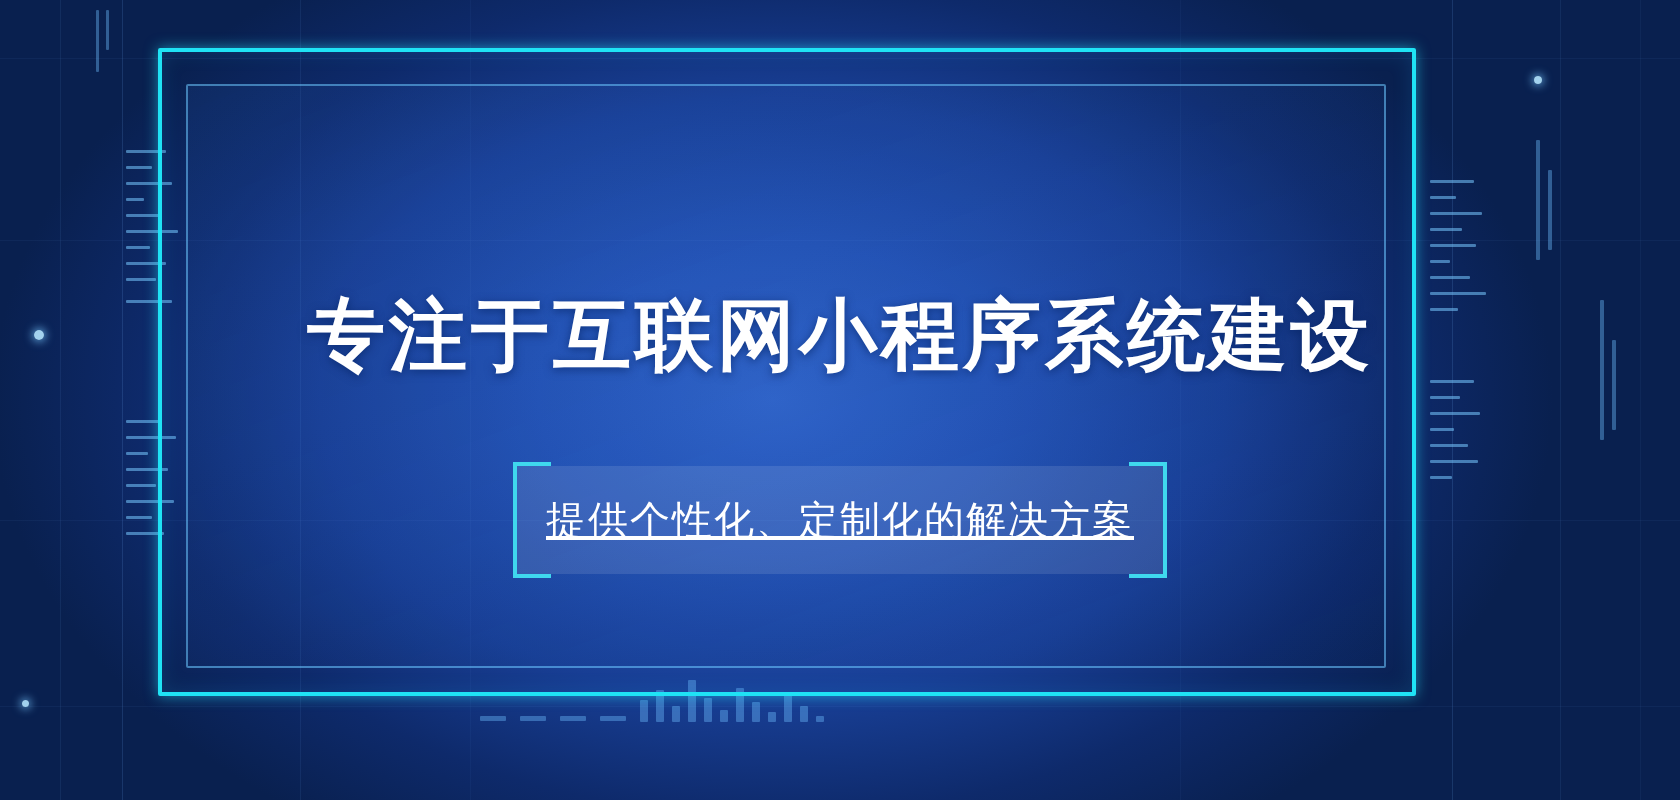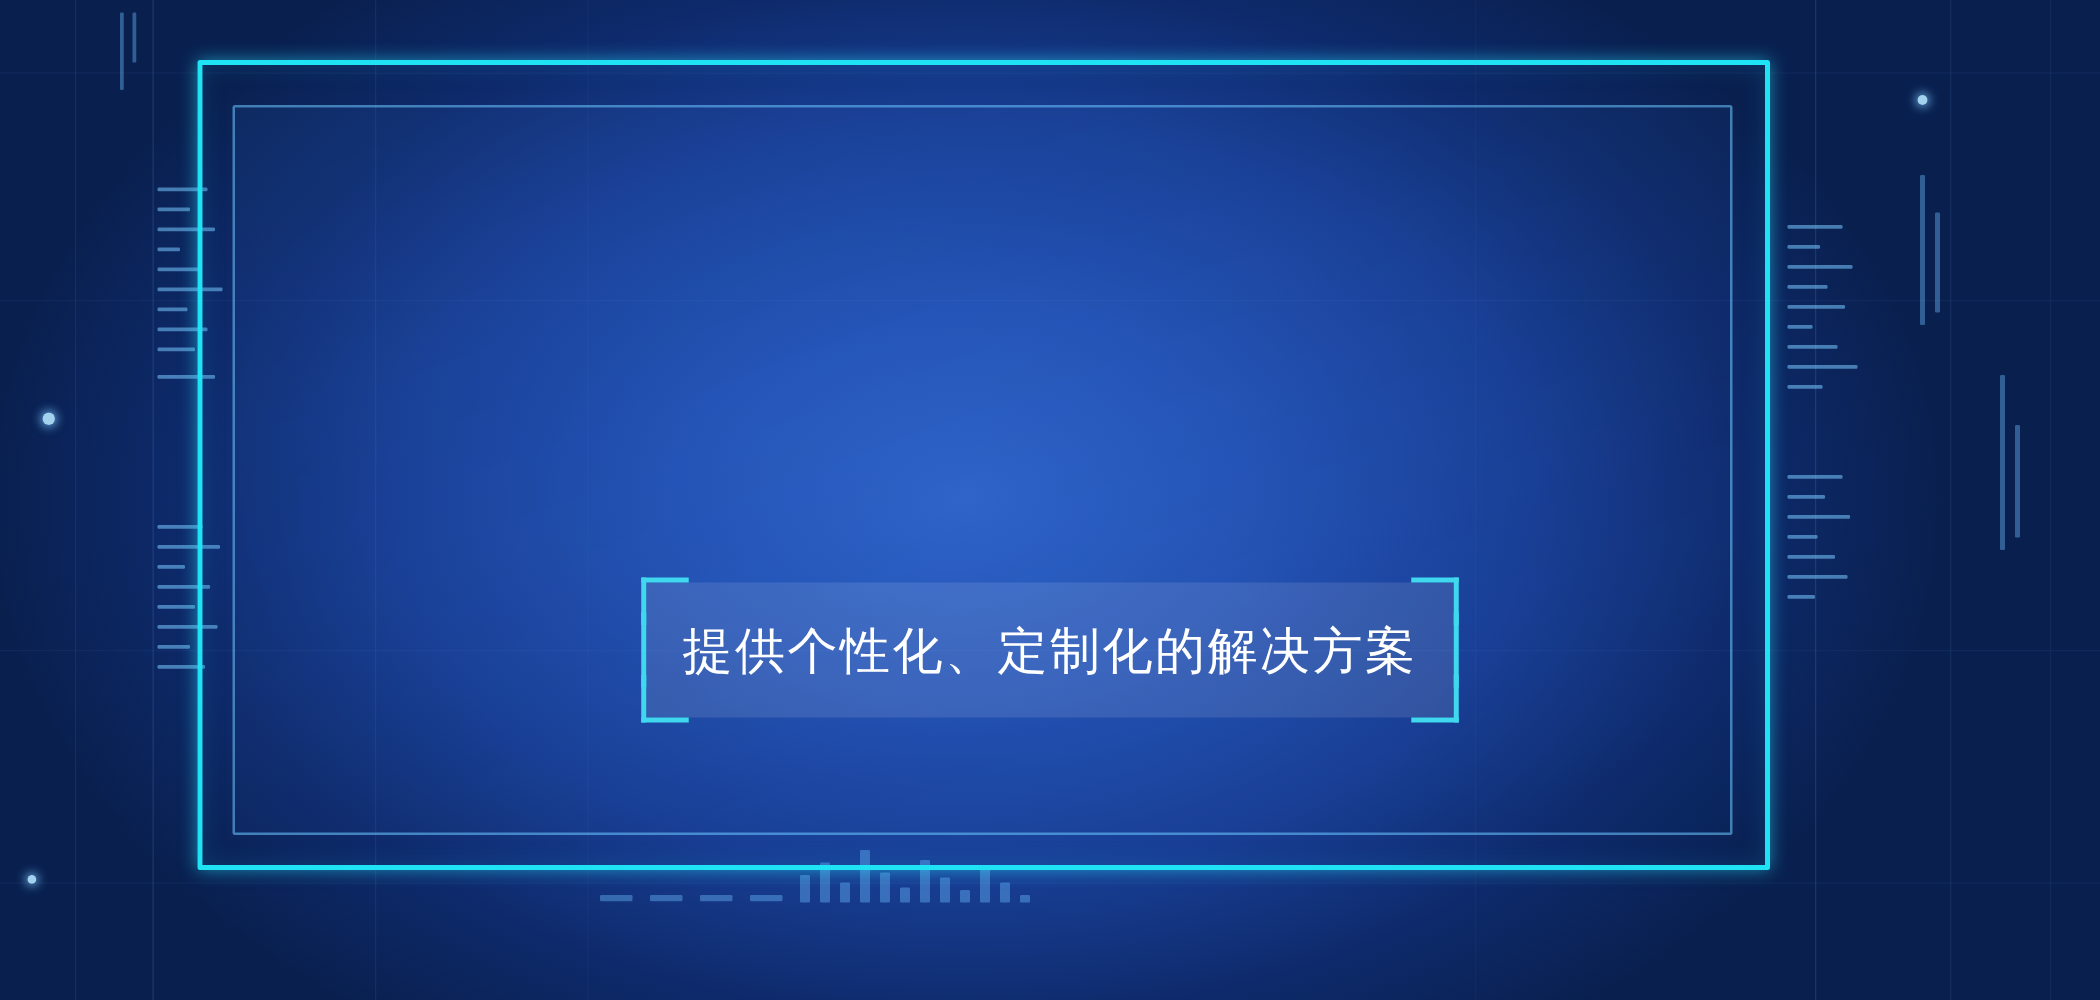--- a/index.html
+++ b/index.html
@@ -121,20 +121,21 @@
   .sub-text {
     position: absolute;
     inset: 0;
     display: flex;
     align-items: center;
     justify-content: center;
     color: #ffffff;
     font-size: 40px;
     letter-spacing: 2px;
     white-space: nowrap;
+    text-decoration: underline;
   }
   .corner {
     position: absolute;
     width: 34px;
     height: 34px;
     border: 4px solid #3fd8ee;
   }
   .corner.tl { left: -4px;  top: -4px;    border-right: none; border-bottom: none; }
   .corner.tr { right: -4px; top: -4px;    border-left: none;  border-bottom: none; }
   .corner.bl { left: -4px;  bottom: -4px; border-right: none; border-top: none; }
@@ -233,20 +234,21 @@
     <div class="bartick" style="left:752px; top:702px; width:8px; height:20px;"></div>
     <div class="bartick" style="left:768px; top:712px; width:8px; height:10px;"></div>
     <div class="bartick" style="left:784px; top:694px; width:8px; height:28px;"></div>
     <div class="bartick" style="left:800px; top:706px; width:8px; height:16px;"></div>
     <div class="bartick" style="left:816px; top:716px; width:8px; height:6px;"></div>
   </div>
 
   <div class="outer-frame"></div>
   <div class="inner-frame"></div>
 
+  <div class="headline">专注于互联网小程序系统建设</div>
 
   <div class="sub-wrap">
     <div class="sub-plate"></div>
     <div class="corner tl"></div>
     <div class="corner tr"></div>
     <div class="corner bl"></div>
     <div class="corner br"></div>
     <div class="edge-v left"></div>
     <div class="edge-v right"></div>
     <div class="sub-text">提供个性化、定制化的解决方案</div>

